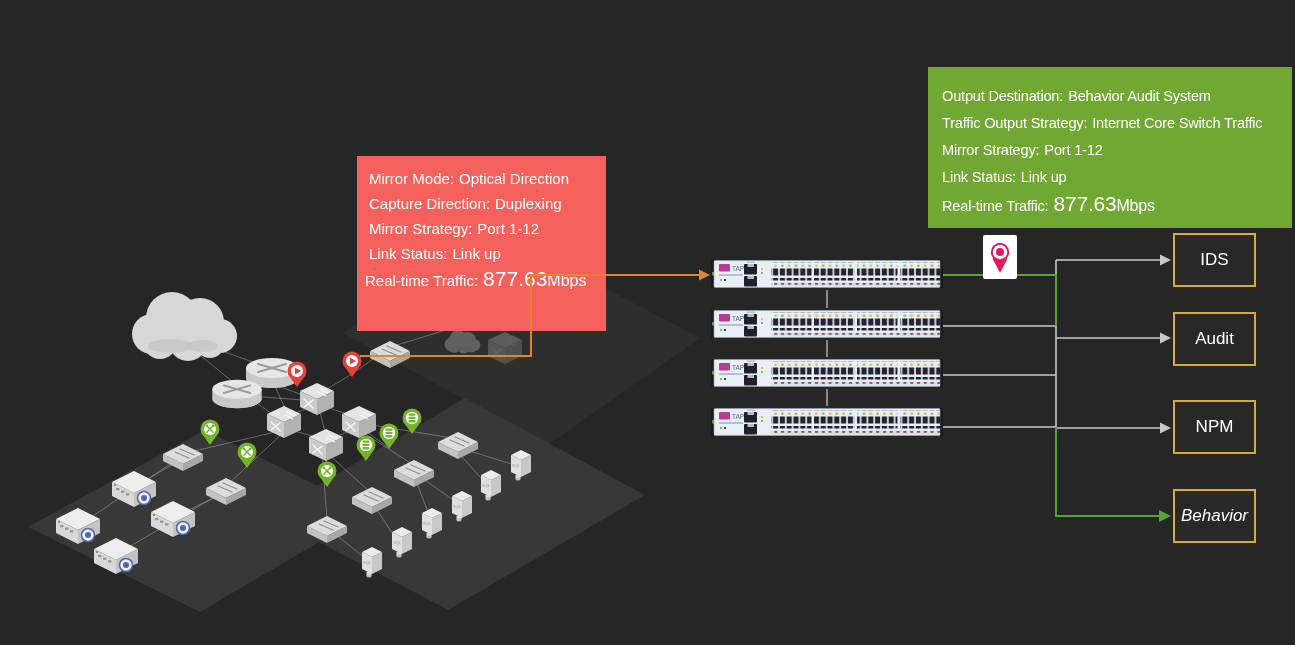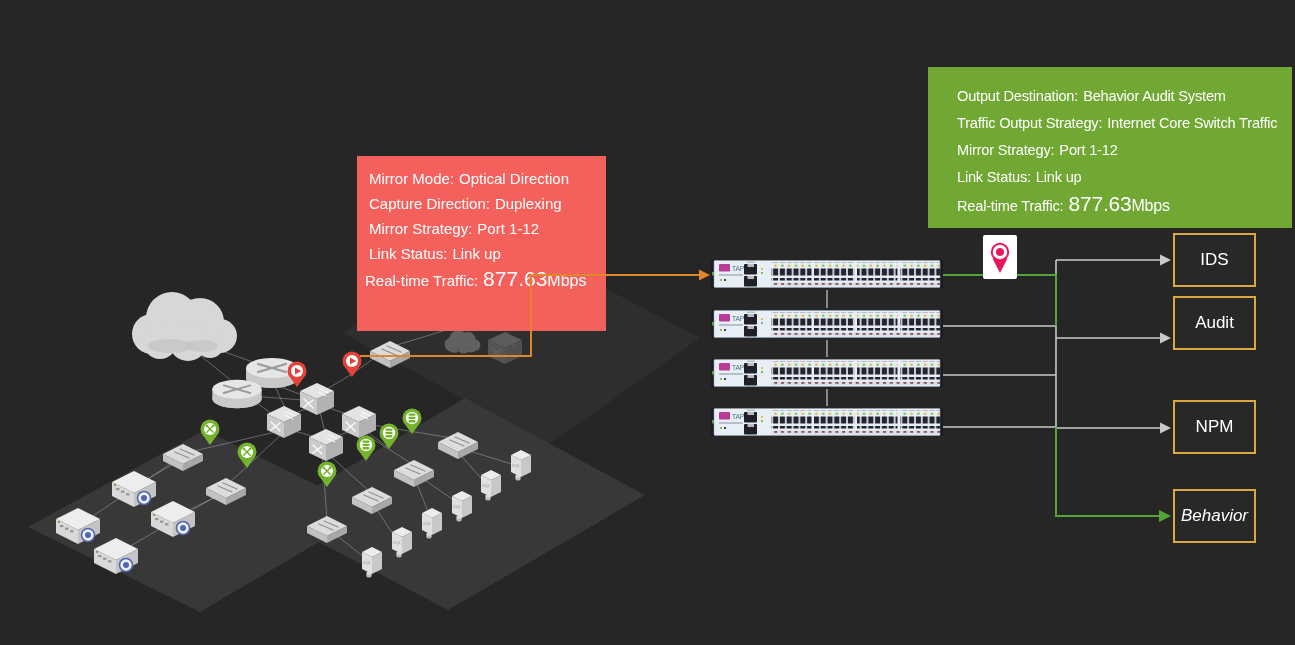--- a/index.html
+++ b/index.html
@@ -7,29 +7,29 @@
          font-family:"Liberation Sans",sans-serif;}
   svg.layer{position:absolute;left:0;top:0;}
   #base{z-index:1;}
   #links{z-index:3;pointer-events:none;}
   .tt{position:absolute;color:#fff;font-weight:300;z-index:2;box-sizing:border-box;}
   .tt-capture{left:357px;top:156px;width:249px;height:175px;background:#f4615c;
               padding:13px 6px 0 12px;font-size:15px;}
   .tt-capture .tt-line{margin-bottom:5px;line-height:20px;white-space:nowrap;}
   .tt-output{left:928px;top:67px;width:364px;height:161px;background:#71a733;
              padding:19px 6px 0 14px;font-size:14.6px;letter-spacing:-0.2px;}
-  .tt-output .tt-line{margin-bottom:7px;line-height:20px;white-space:nowrap;margin-left:15px;}
+  .tt-output .tt-line{margin-bottom:7px;line-height:20px;white-space:nowrap;}
   .tt .val{margin-left:5px;}
   .tt .big{font-size:21px;font-weight:400;}
   .tt .unit{font-size:16px;}
   .tt-capture .traffic{margin-left:-4px;}
   .dest{position:absolute;left:1173px;width:83px;height:54px;border:2px solid #d9a93c;
         box-sizing:border-box;display:flex;align-items:center;justify-content:center;
         color:#fff;font-size:17px;font-weight:300;background:rgba(45,45,45,0.35);z-index:2;}
-  .dest-ids{top:233px;} .dest-audit{top:296px;} .dest-npm{top:400px;} .dest-behavior{top:489px;font-style:italic;}
+  .dest-ids{top:233px;} .dest-audit{top:312px;} .dest-npm{top:400px;} .dest-behavior{top:489px;font-style:italic;}
 </style>
 </head>
 <body>
 
 <div class="stage">
 
   <svg id="base" class="layer" width="1295" height="645" viewBox="0 0 1295 645">
     <defs>
       <g id="cloud">
         <circle cx="-28" cy="4" r="20"></circle>

